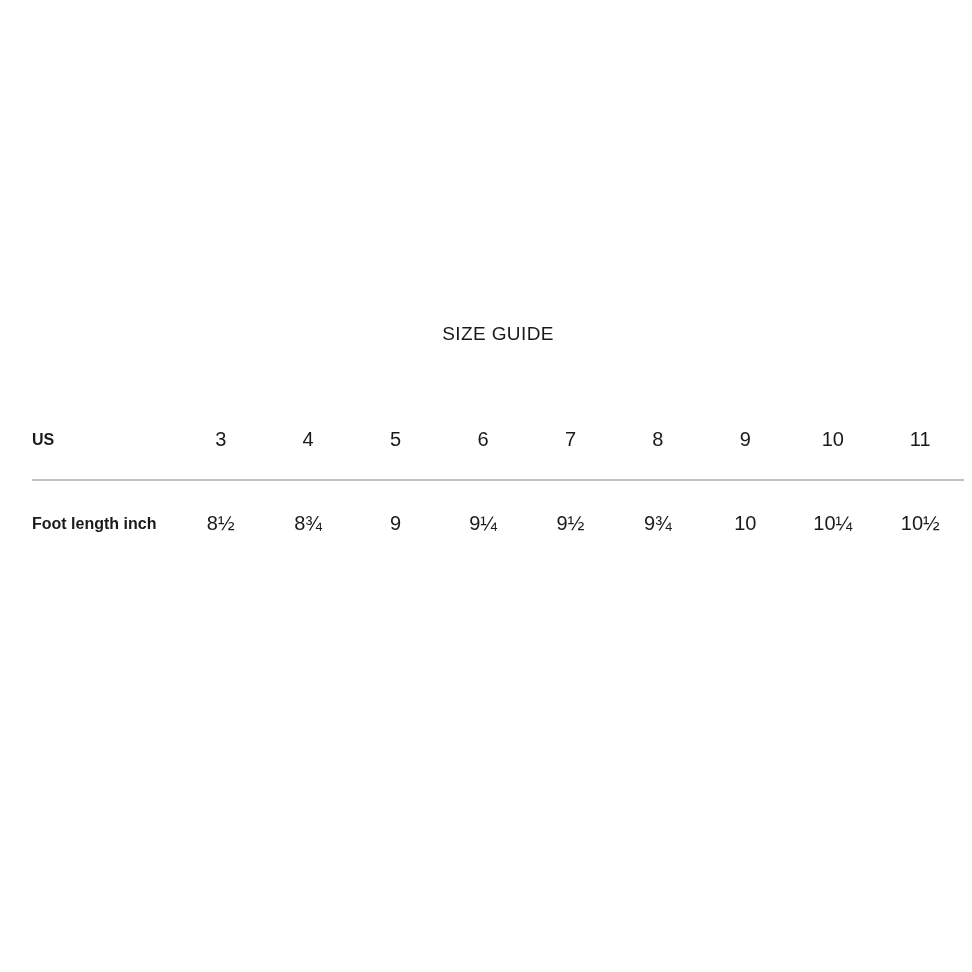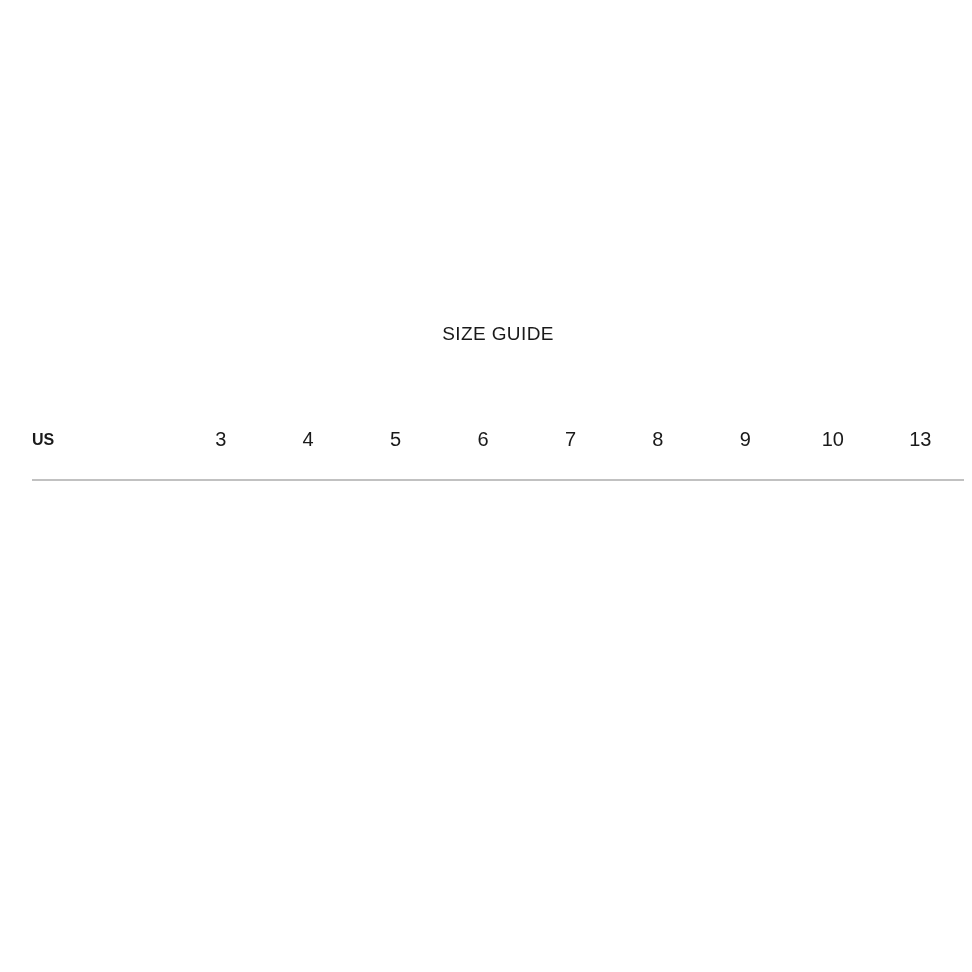--- a/index.html
+++ b/index.html
@@ -91,18 +91,30 @@
       <tr class="row-us">
         <th>US</th>
         <td>3</td>
         <td>4</td>
         <td>5</td>
         <td>6</td>
         <td>7</td>
         <td>8</td>
         <td>9</td>
         <td>10</td>
-        <td>13</td>
+        <td>11</td>
+      </tr>
+      <tr class="row-foot">
+        <th>Foot length inch</th>
+        <td>8½</td>
+        <td>8¾</td>
+        <td>9</td>
+        <td>9¼</td>
+        <td>9½</td>
+        <td>9¾</td>
+        <td>10</td>
+        <td>10¼</td>
+        <td>10½</td>
       </tr>
     </tbody>
   </table>
 
 </div>
 
 </body></html>

